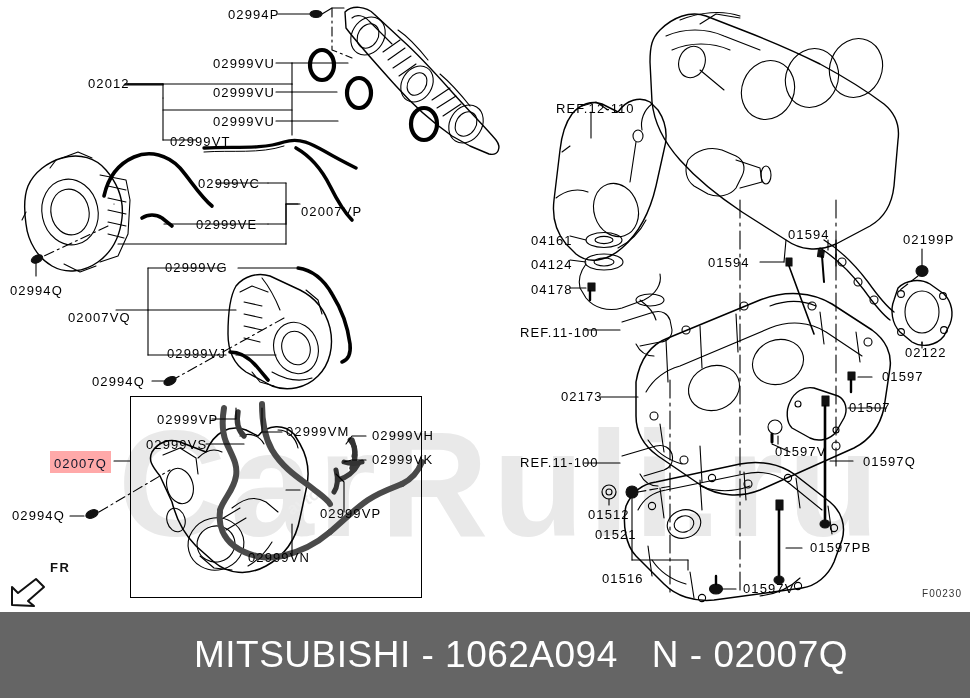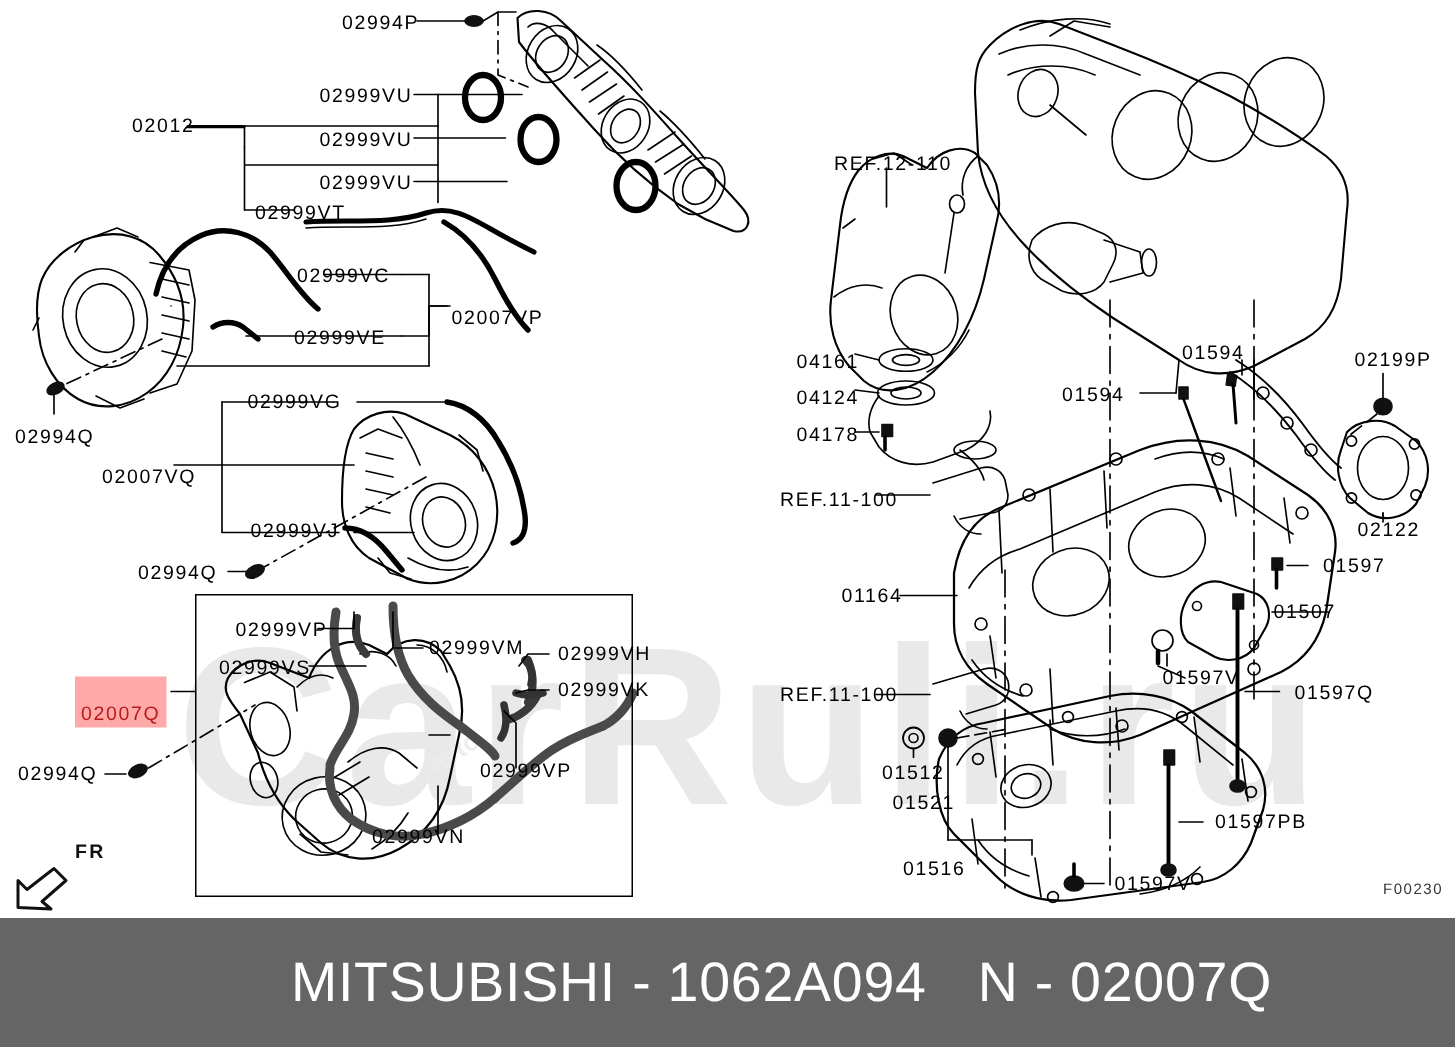--- a/index.html
+++ b/index.html
@@ -19,22 +19,22 @@
     font-size:13px;
     letter-spacing:1.1px;
     color:#000;
     white-space:nowrap;
     line-height:1;
   }
 
   
   .lbl.hl{
     background:#ffa9a9;
-    color:#b91c1c;
-    padding:18px 4px 3px 4px;
+    color:#0f172a;
+    padding:6px 4px 3px 4px;
     letter-spacing:1.1px;
   }
 
   
   .fr-wrap{position:absolute;left:6px;top:560px;}
   .fr-text{font-size:13px;letter-spacing:1.5px;font-weight:bold;color:#111;
            font-family:"Liberation Sans", sans-serif;margin-left:44px;}
 
   
   .figcode{
@@ -501,21 +501,21 @@
     <div class="lbl" style="left:556px;top:102px;">REF.12-110</div>
     <div class="lbl" style="left:531px;top:234px;text-align:right;">04161</div>
     <div class="lbl" style="left:531px;top:258px;">04124</div>
     <div class="lbl" style="left:531px;top:283px;">04178</div>
     <div class="lbl" style="left:788px;top:228px;">01594</div>
     <div class="lbl" style="left:708px;top:256px;">01594</div>
     <div class="lbl" style="left:903px;top:233px;">02199P</div>
     <div class="lbl" style="left:520px;top:326px;">REF.11-100</div>
     <div class="lbl" style="left:905px;top:346px;">02122</div>
     <div class="lbl" style="left:882px;top:370px;">01597</div>
-    <div class="lbl" style="left:561px;top:390px;">01164</div>
+    <div class="lbl" style="left:561px;top:390px;">02173</div>
     <div class="lbl" style="left:849px;top:401px;">01507</div>
     <div class="lbl" style="left:775px;top:445px;">01597V</div>
     <div class="lbl" style="left:520px;top:456px;">REF.11-100</div>
     <div class="lbl" style="left:863px;top:455px;">01597Q</div>
     <div class="lbl" style="left:588px;top:508px;">01512</div>
     <div class="lbl" style="left:595px;top:528px;">01521</div>
     <div class="lbl" style="left:810px;top:541px;">01597PB</div>
     <div class="lbl" style="left:602px;top:572px;">01516</div>
     <div class="lbl" style="left:743px;top:582px;">01597V</div>
   </div>

